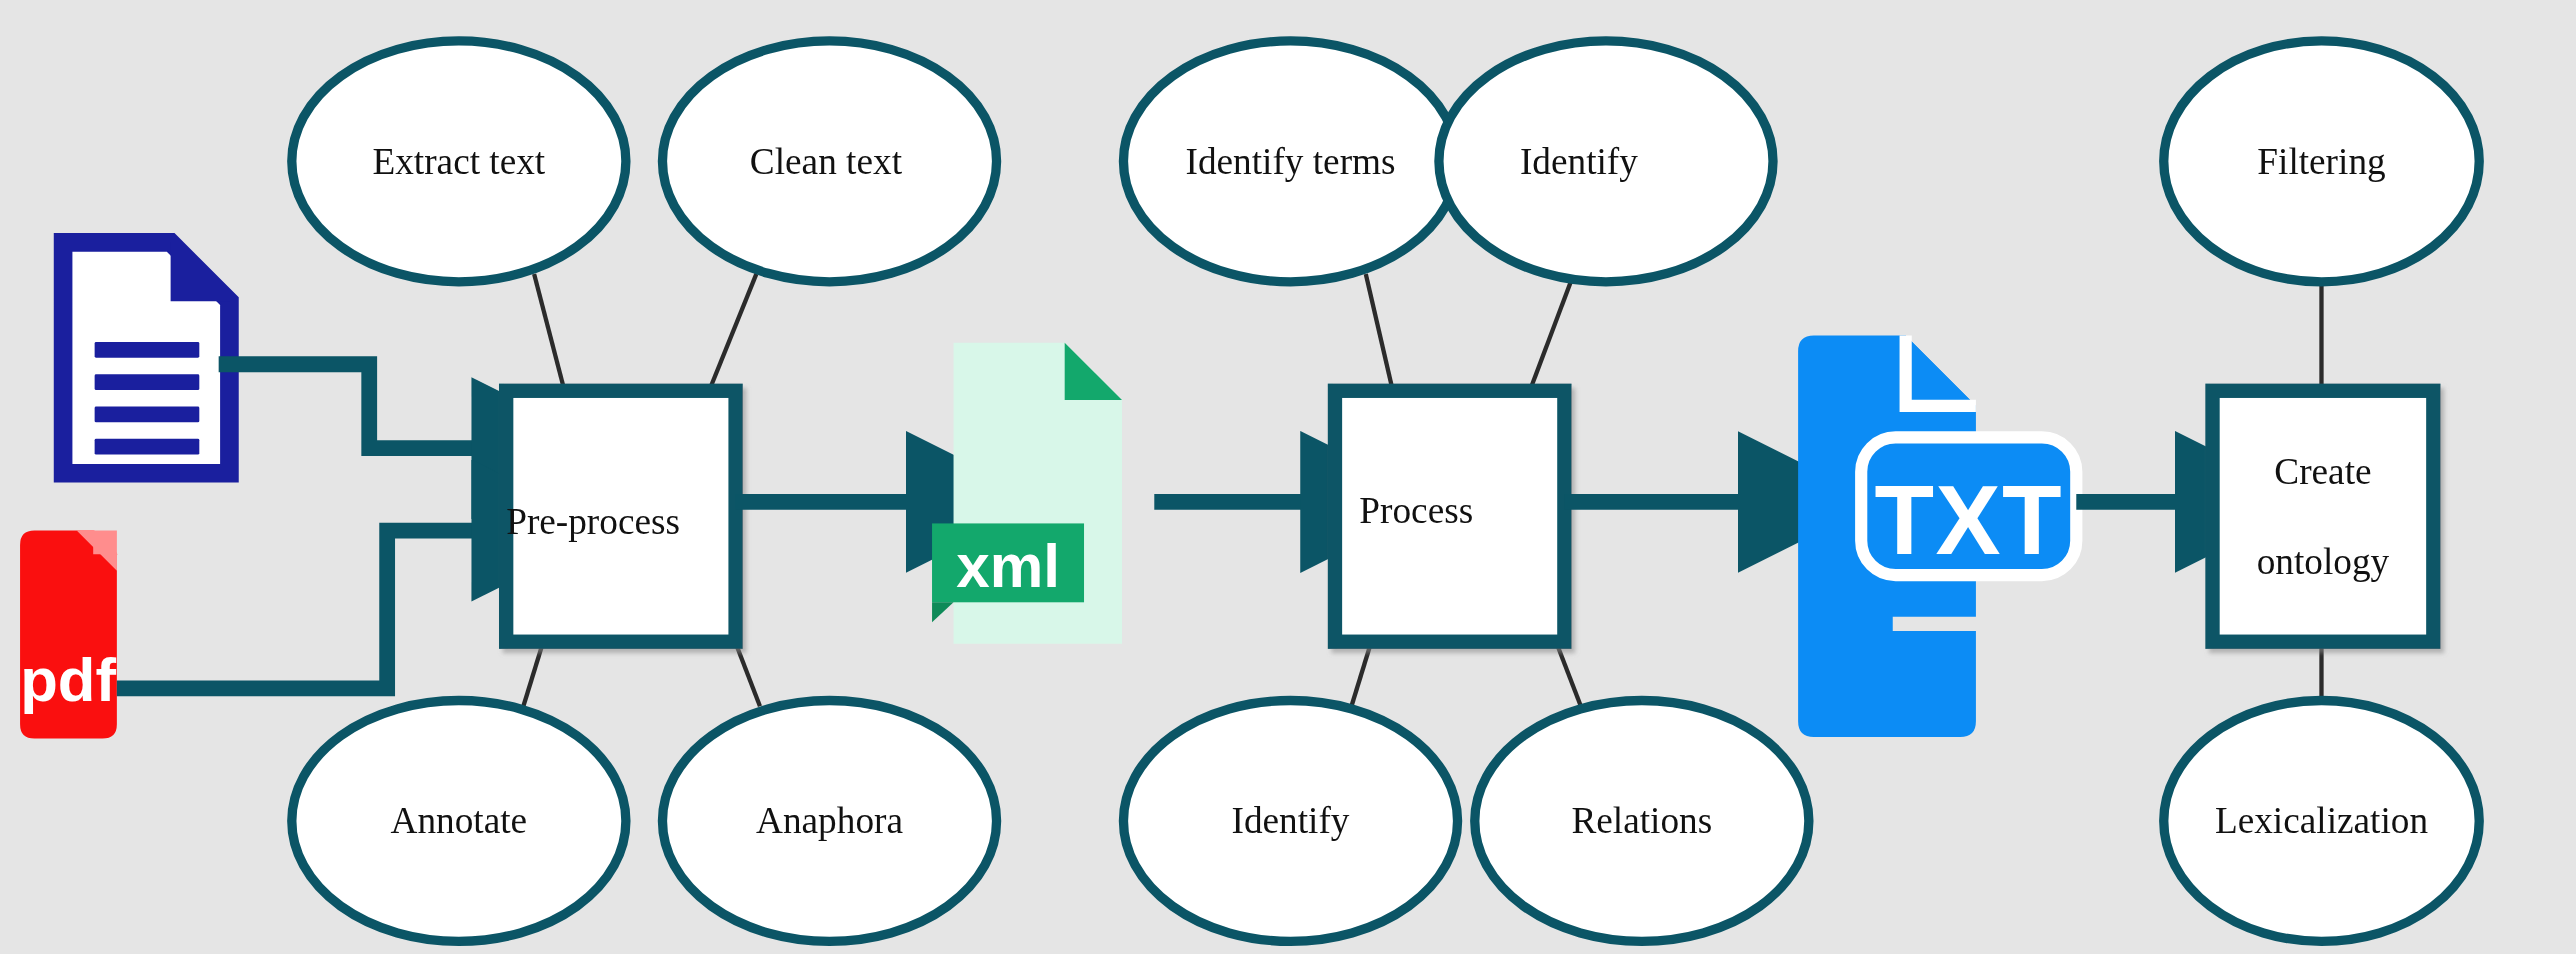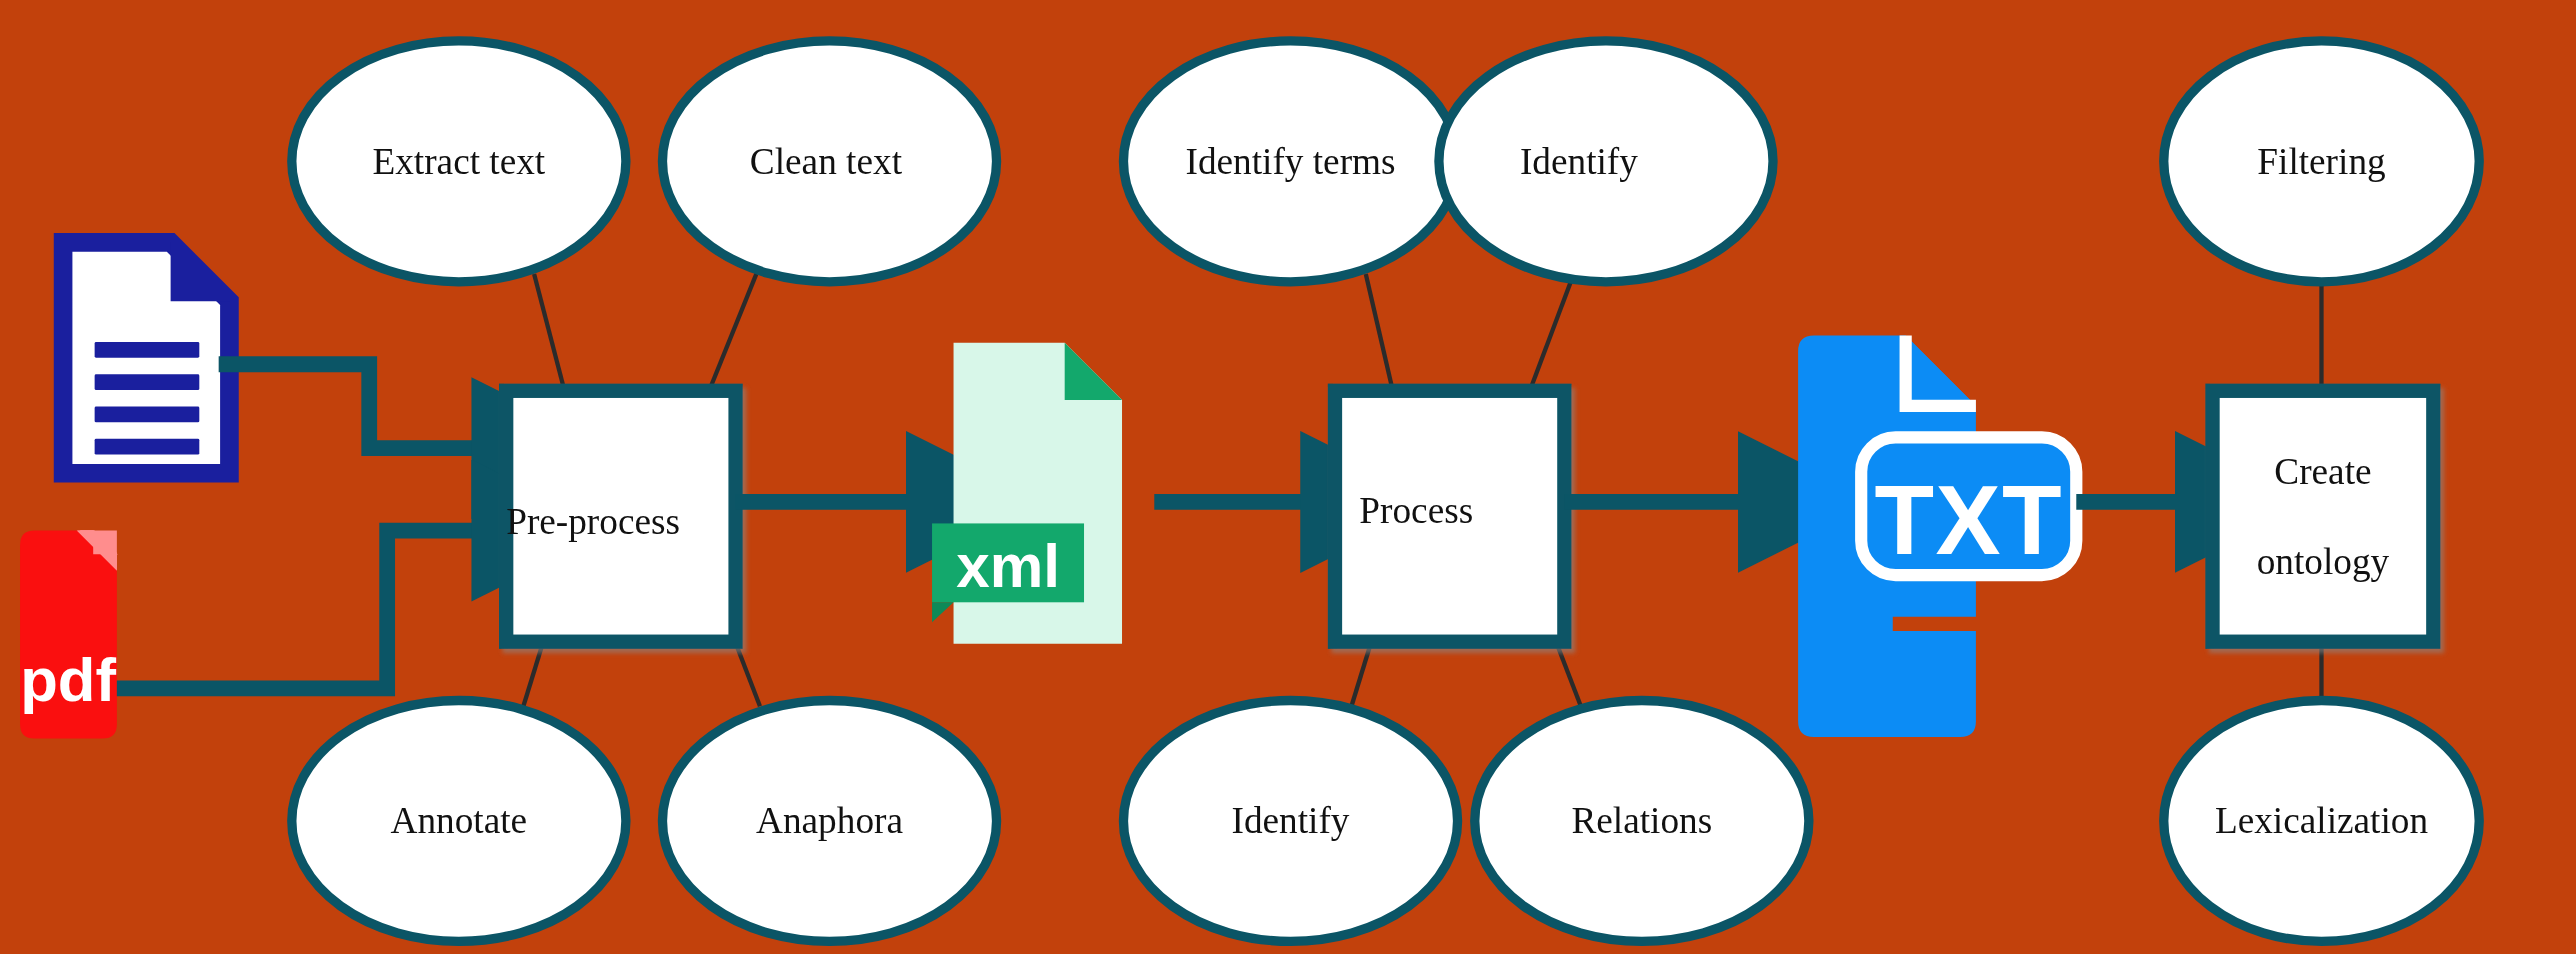--- a/index.html
+++ b/index.html
@@ -1,18 +1,18 @@
 <!DOCTYPE html>
 <html style="font-size:11.5px"><head>
 <meta charset="utf-8">
 <style>
   html,body{margin:0;padding:0;background:#ffffff;}
   body{width:2576px;height:973px;overflow:hidden;
        font-family:"Liberation Serif", serif;}
-  #stage{position:relative;width:2576px;height:954px;background:#c2410c;}
+  #stage{position:relative;width:2576px;height:954px;background:#e5e5e5;}
   svg#diagram{position:absolute;left:0;top:0;width:2576px;height:973px;}
   .node-label{font-family:"Liberation Serif", serif;fill:#111111;font-size:52px;}
   .badge-label{font-family:"Liberation Sans", sans-serif;font-weight:bold;}
 </style>
 </head>
 <body>
 
 <div id="stage">
 <svg id="diagram" viewBox="0 0 3593 1357">
 

